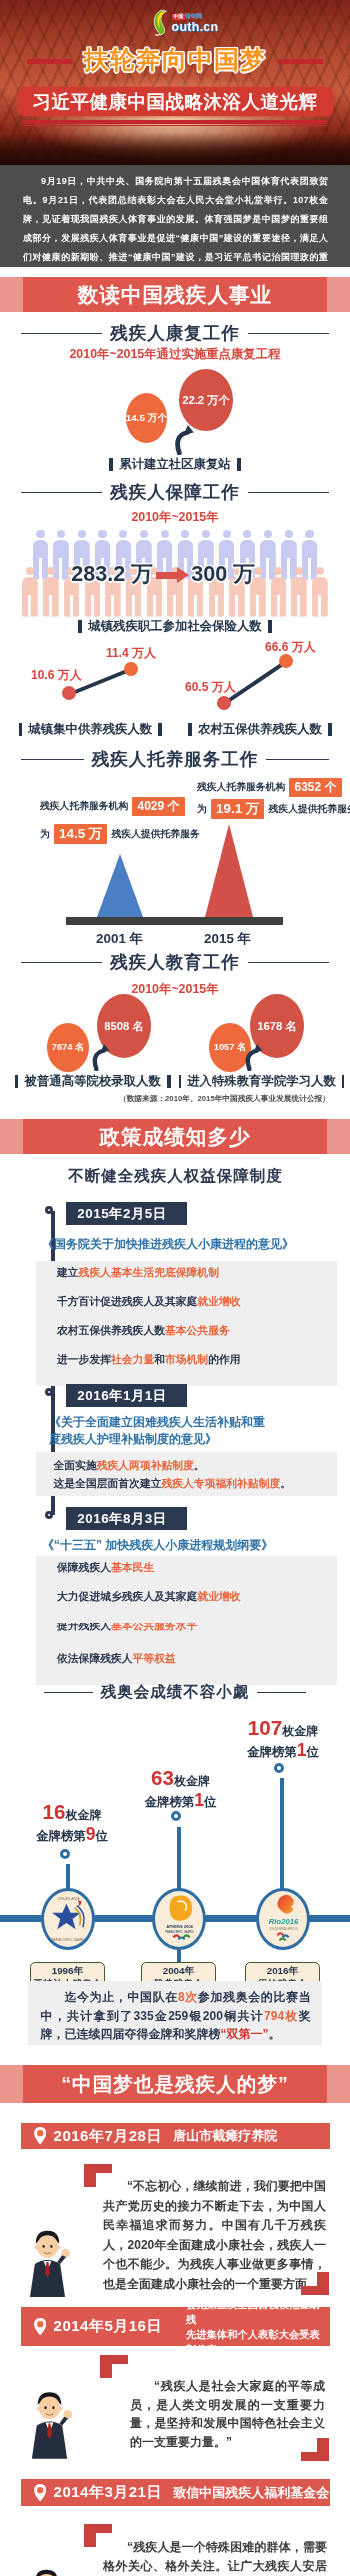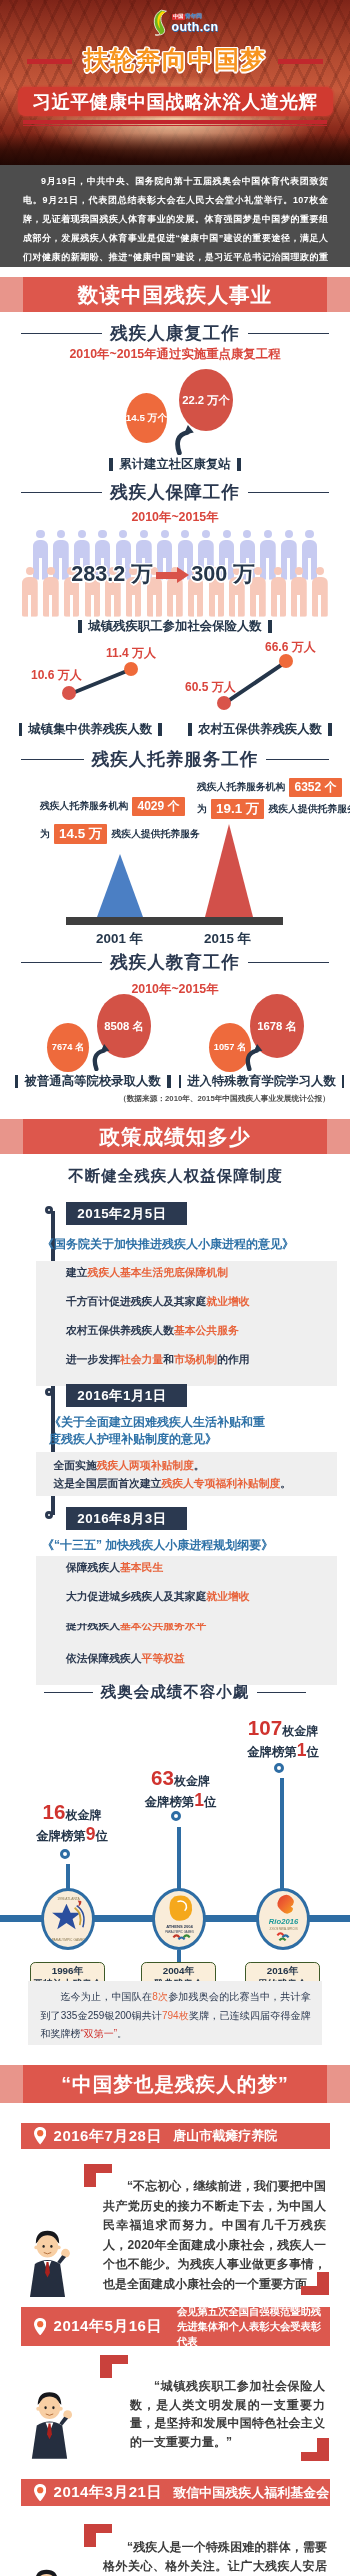--- a/index.html
+++ b/index.html
@@ -90,46 +90,46 @@
   .curl{position:absolute}
 
   
   .src{position:absolute;color:#4f4f4f;font-weight:bold;font-size:7.7px;text-align:right}
 
   
   .vline{position:absolute;background:#2b3950}
   .tdot{position:absolute;width:8.2px;height:8.2px;border-radius:50%;background:#fff;border:3.6px solid #2b3950}
   .chip{position:absolute;background:#2b3950;color:#fff;font-weight:bold;font-size:13.4px;display:flex;align-items:center;padding-left:11.3px;letter-spacing:0.5px}
   .doc{position:absolute;color:#2f72a7;font-weight:bold;font-size:12px;line-height:17px}
-  .pt{position:absolute;background:#efefef;color:#2b3950;font-weight:bold;font-size:10.8px;line-height:23px;height:38px;padding-left:30px;white-space:nowrap}
+  .pt{position:absolute;background:#efefef;color:#2b3950;font-weight:bold;font-size:10.8px;line-height:23px;height:38px;padding-left:21px;white-space:nowrap}
   .pt2{position:absolute;background:#efefef;color:#2b3950;font-weight:bold;font-size:10.8px;line-height:18.5px;padding:3.6px 0 3.6px 17.5px}
   .hl{color:#e8643c}
 
   
   .medal{position:absolute;text-align:center;color:#25364a;font-weight:bold}
   .medal .n{font-size:20.6px;color:#d0342f}
   .medal .u{font-size:12px}
   .medal .r{font-size:12.4px}
   .medal .rk{font-size:17.5px;color:#d0342f}
   .ring{position:absolute;width:10.3px;height:10.3px;border:3.1px solid #2e6da4;border-radius:50%;background:#fff}
   .stem{position:absolute;width:4.1px;background:#2e6da4}
   .hblue{position:absolute;left:0;width:350px;height:7.2px;background:#2e6da4}
   .oval{position:absolute;width:54px;height:62px;border-radius:50%;background:#f9ecd9;border:3.6px solid #2e6da4;
     display:flex;align-items:center;justify-content:center;overflow:hidden}
   .game-lb{position:absolute;width:75px;height:29px;background:#faeeda;border:1.5px solid #3e5a28;border-radius:5.2px;
     text-align:center;color:#25364a;font-weight:bold;font-size:9.8px;line-height:13px;padding-top:1px}
   .sumbox{position:absolute;background:#efefef}
-  .sumbox p{padding:7.2px 11.3px 0 12.4px;color:#2b3950;font-weight:normal;font-size:10px;line-height:18.5px;text-indent:2em;text-align:justify}
+  .sumbox p{padding:7.2px 11.3px 0 12.4px;color:#2b3950;font-weight:bold;font-size:12px;line-height:18.5px;text-indent:2em;text-align:justify}
   .hlr{color:#d0342f}
 
   
   .locbar{position:absolute;left:20.6px;width:309px;background:#dc584e;color:#fff;display:flex;align-items:center}
   .locbar .date{font-size:15px;font-weight:bold;white-space:nowrap;letter-spacing:0.5px}
   .locbar .place{font-size:13px;font-weight:bold;margin-left:11.3px;white-space:nowrap}
-  .locbar .place2{font-size:10.3px;font-weight:bold;margin-left:15px;line-height:15px;width:170px}
+  .locbar .place2{font-size:10.3px;font-weight:bold;margin-left:24px;line-height:15px;width:170px}
   .pin{margin:0 7.2px 0 13.4px;flex:none}
   .qopen{position:absolute;width:28px;height:23px;border-left:12.4px solid #c9413c;border-top:9.3px solid #c9413c}
   .qclose{position:absolute;width:28px;height:23px;border-right:12.4px solid #c9413c;border-bottom:9.3px solid #c9413c}
   .qtext{position:absolute;color:#3a3a3a;font-weight:bold;font-size:12px;line-height:19.6px;text-indent:2em;text-align:justify}
   .xi{position:absolute}
 </style>
 </head>
 <body>
 
 <div class="page">
@@ -444,21 +444,21 @@
       <path d="M12 0 C5 0 0 5 0 12 C0 21 12 34 12 34 C12 34 24 21 24 12 C24 5 19 0 12 0 Z" fill="#fff"></path>
       <circle cx="12" cy="12" r="6" fill="#f0693a"></circle>
     </svg>
     <span class="date">2014年5月16日</span>
     <span class="place2">
       <span>会见第五次全国自强模范暨助残</span><br>
       <span>先进集体和个人表彰大会受表彰代表</span>
     </span>
   </div>
   <div class="qopen" style="left:100px;top:2355px"></div>
-  <div class="qtext" style="left:130px;top:2377px;width:195px;line-height:18.5px">“城镇残疾职工参加社会保险人数，是人类文明发展的一支重要力量，是坚持和发展中国特色社会主义的一支重要力量。”</div>
+  <div class="qtext" style="left:130px;top:2377px;width:195px;line-height:18.5px">“残疾人是社会大家庭的平等成员，是人类文明发展的一支重要力量，是坚持和发展中国特色社会主义的一支重要力量。”</div>
   <svg class="xi" style="left:25px;top:2385px" width="49" height="76" viewBox="0 0 100 150">
     <path d="M26 38 Q26 12 50 12 Q74 12 74 38 Q62 26 50 26 Q38 26 26 38 Z" fill="#17181c"></path>
     <ellipse cx="50" cy="44" rx="22" ry="23" fill="#f8cfa4"></ellipse>
     <circle cx="27" cy="46" r="4" fill="#f8cfa4"></circle>
       <circle cx="73" cy="46" r="4" fill="#f8cfa4"></circle>
     <ellipse cx="42" cy="44" rx="2.4" ry="3" fill="#222"></ellipse>
       <ellipse cx="58" cy="44" rx="2.4" ry="3" fill="#222"></ellipse>
     <path d="M43 57 q7 5 14 0" stroke="#b3703d" stroke-width="2" fill="none" stroke-linecap="round"></path>
     <circle cx="87" cy="58" r="9" fill="#f8cfa4"></circle>
     <path d="M24 80 Q50 64 76 80 L86 148 L14 148 Z" fill="#252e3f"></path>

